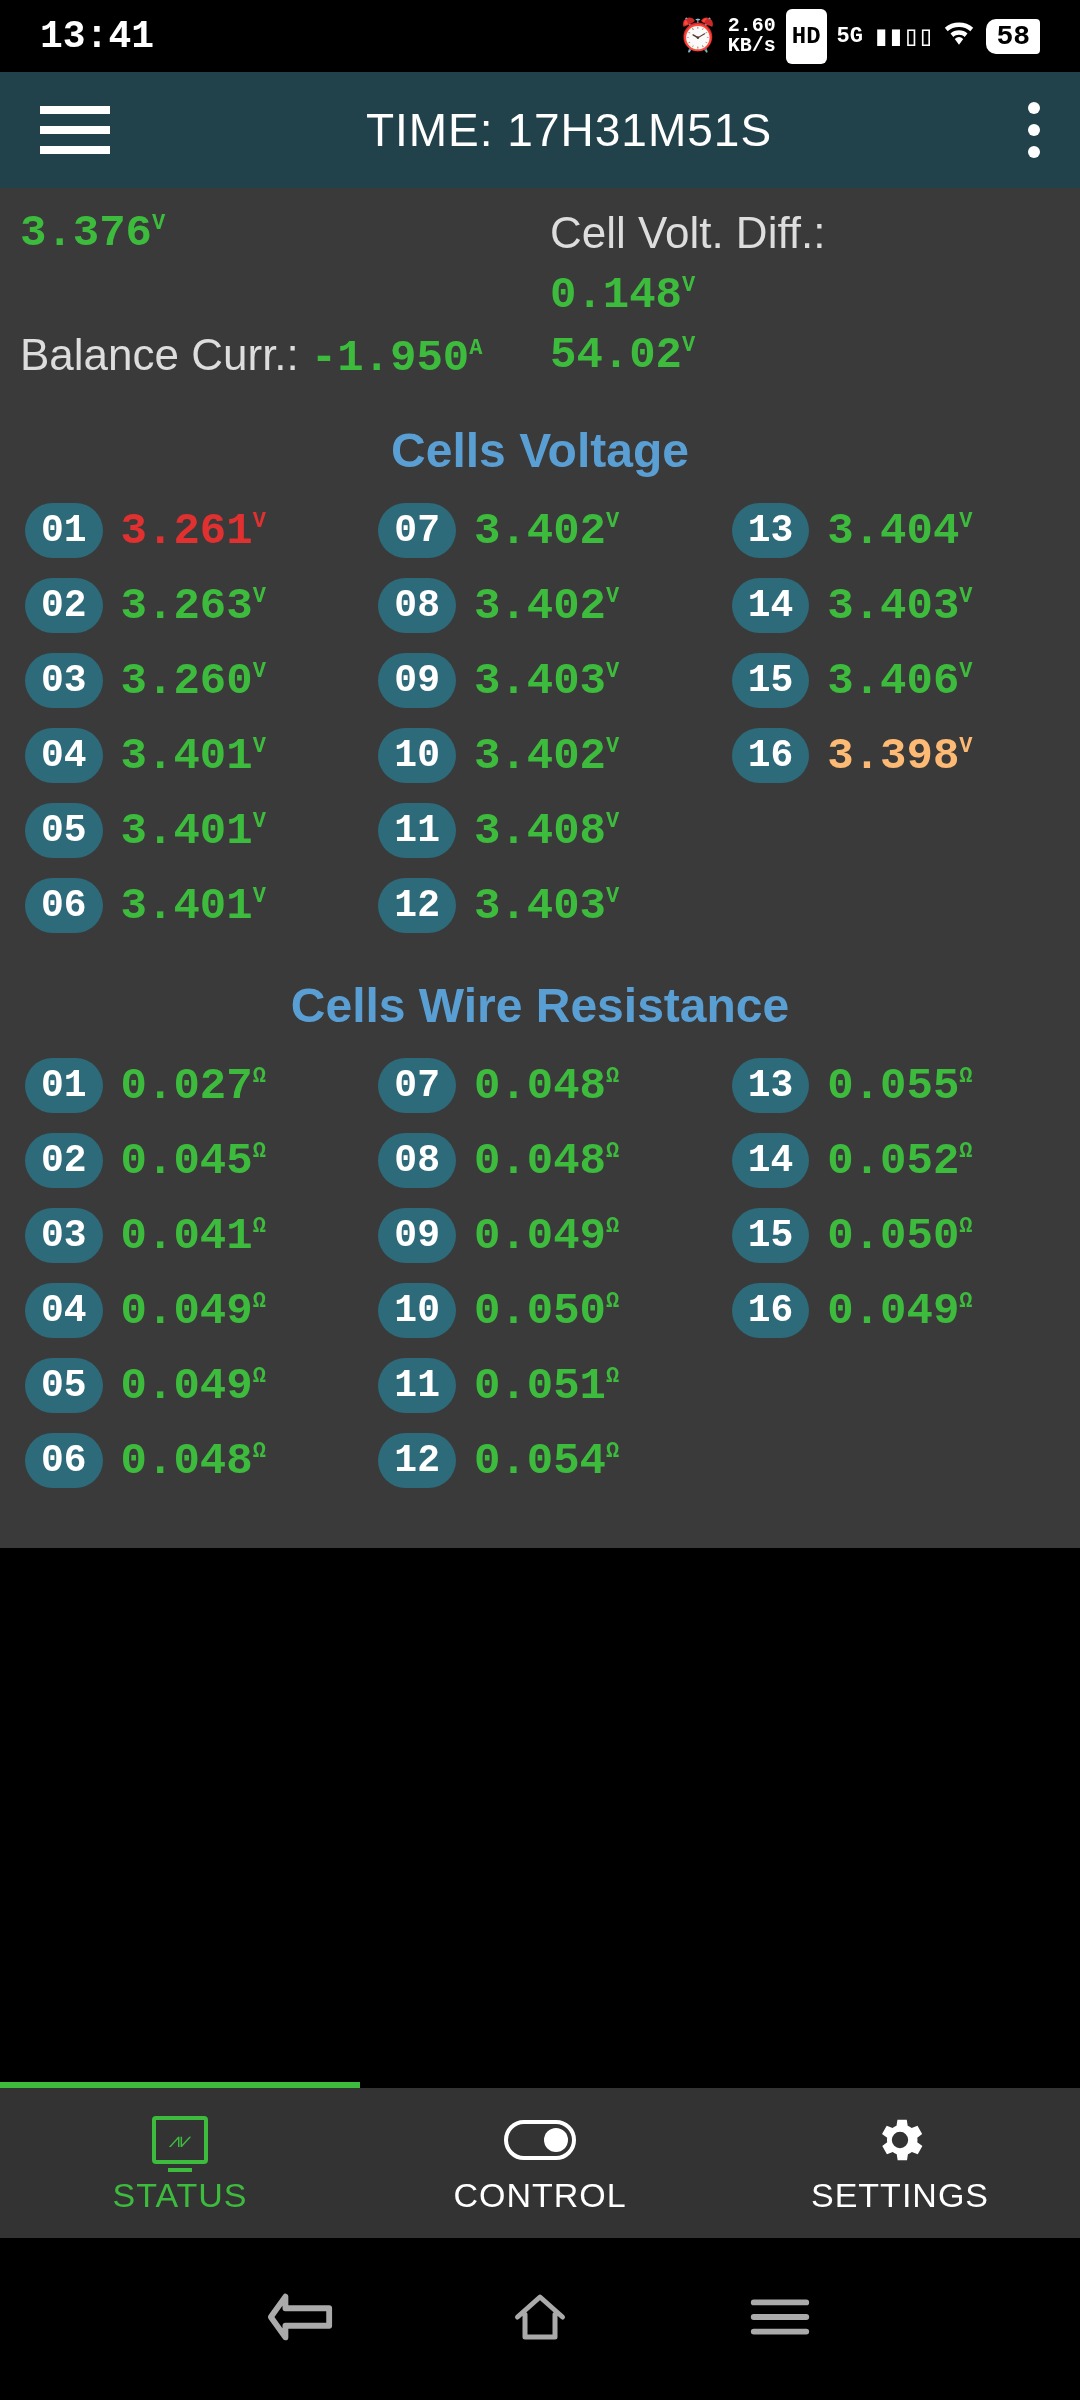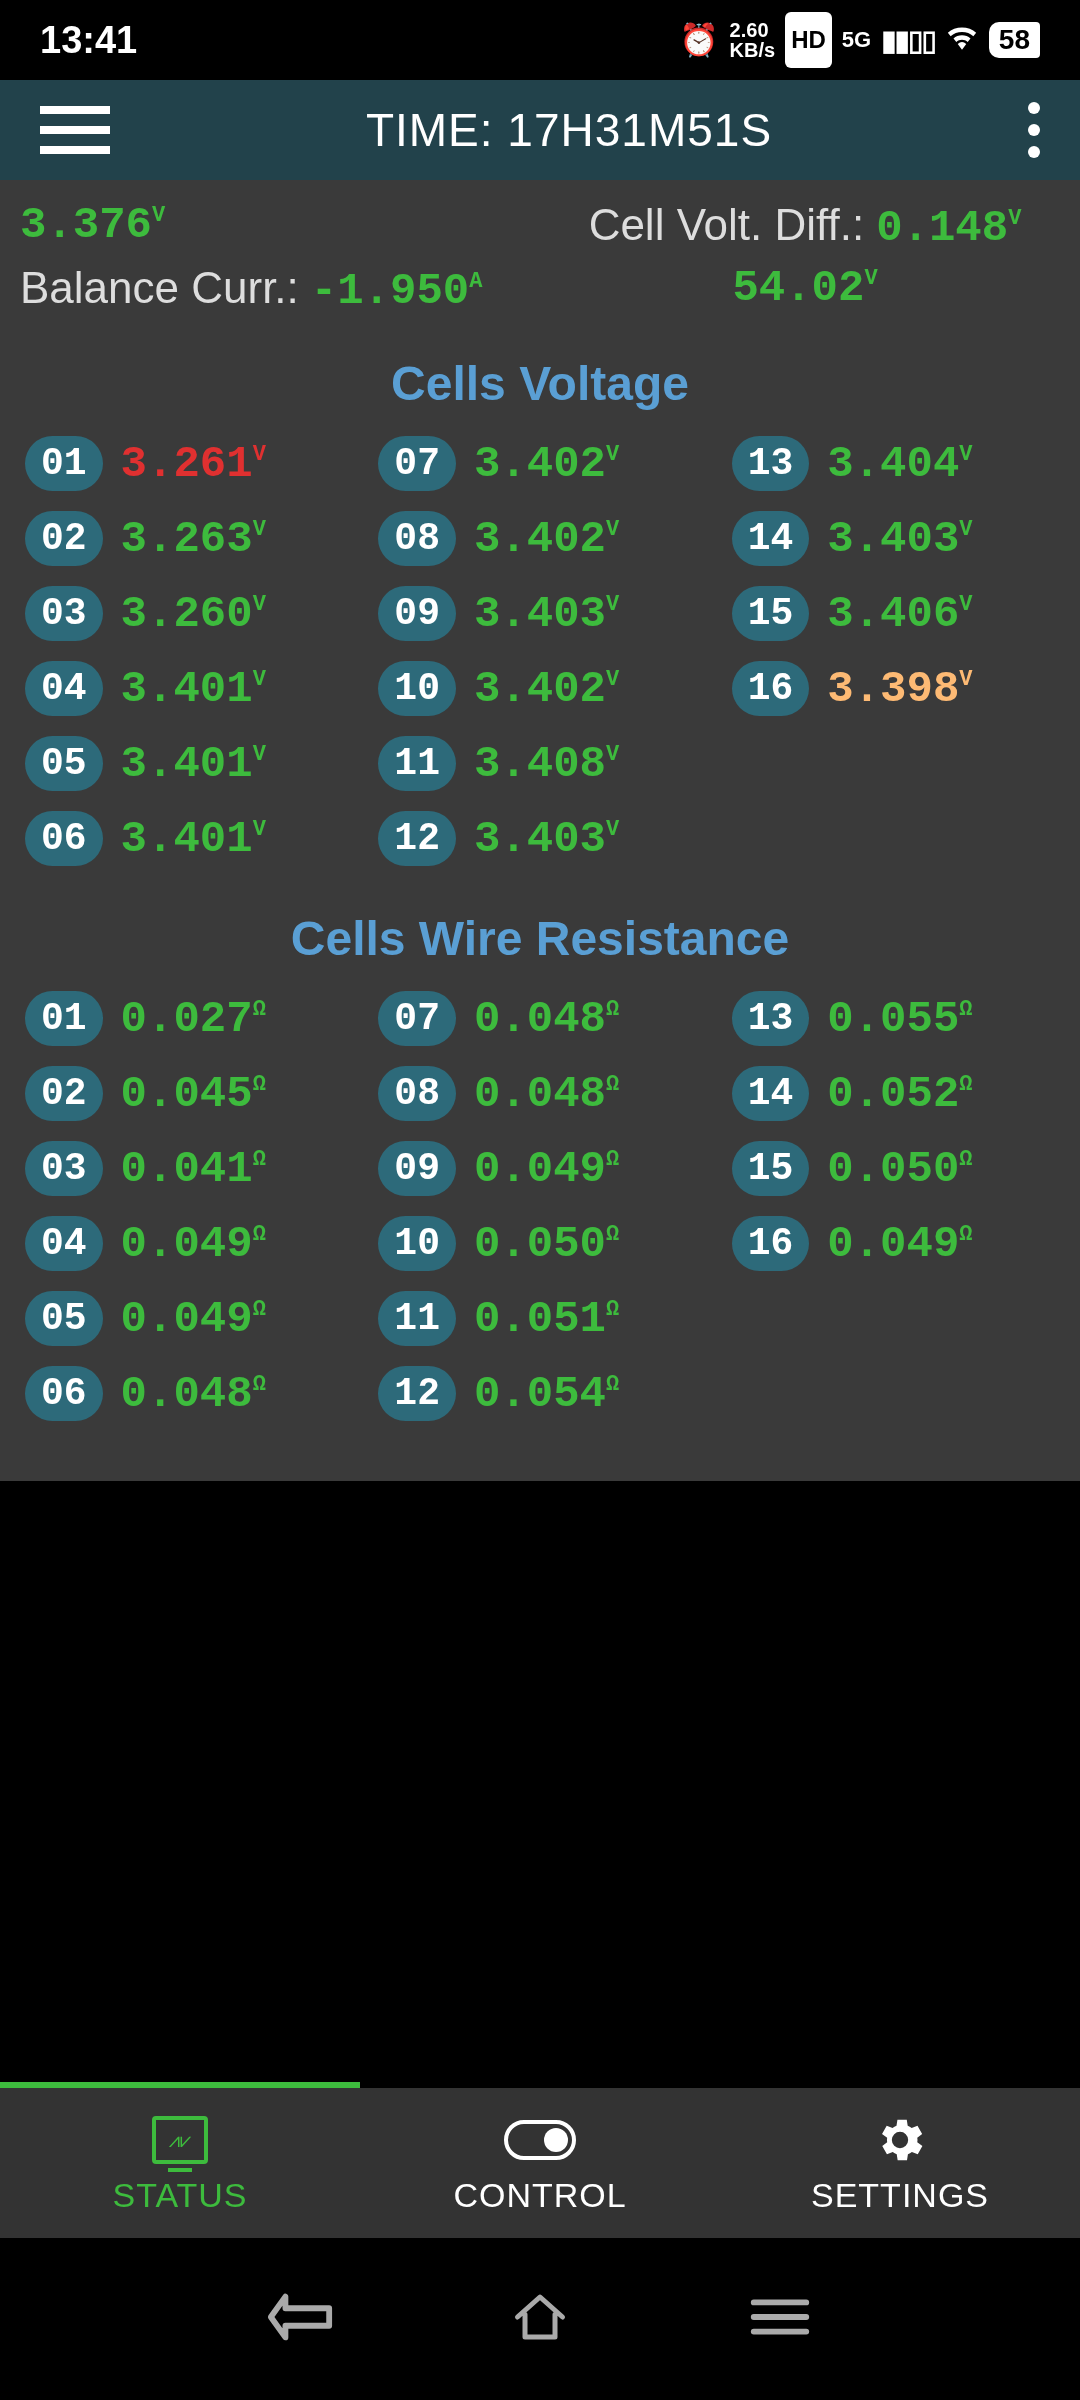--- a/index.html
+++ b/index.html
@@ -1,43 +1,43 @@
 <!DOCTYPE html>
 <html><head>
 <meta charset="utf-8">
 <style>
   * { box-sizing: border-box; margin: 0; padding: 0; }
   html, body { width: 1080px; height: 2400px; background: #000; font-family: Arial, sans-serif; color: #fff; overflow: hidden; }
   
-  .status-bar { height: 80px; background: #000; display: flex; align-items: center; justify-content: space-between; padding: 0 40px; font-size: 38px; font-weight: 600; }
+  .status-bar { height: 72px; background: #000; display: flex; align-items: center; justify-content: space-between; padding: 0 40px; font-size: 38px; font-weight: 600; font-family: Liberation Mono, monospace; }
   .status-left { }
   .status-right { display: flex; align-items: center; gap: 10px; font-size: 28px; }
   .status-right .alarm { font-size: 32px; }
   .status-right .speed { display: flex; flex-direction: column; align-items: flex-start; font-size: 20px; line-height: 1; }
   .status-right .hd { background: #fff; color: #000; border-radius: 6px; padding: 14px 6px; font-weight: 700; font-size: 24px; }
   .status-right .fiveg { font-size: 22px; font-weight: 600; }
   .status-right .bars { font-size: 28px; letter-spacing: -2px; }
   .status-right .wifi { font-size: 30px; }
   .status-right .batt { background: #fff; color: #000; border-radius: 10px 4px 4px 10px; padding: 2px 10px; font-weight: 700; font-size: 28px; position: relative; }
   
-  .app-header { height: 100px; background: #22424b; display: flex; align-items: center; justify-content: space-between; padding: 0 40px; }
+  .app-header { height: 116px; background: #22424b; display: flex; align-items: center; justify-content: space-between; padding: 0 40px; }
   .hamburger { display: flex; flex-direction: column; gap: 12px; }
   .hamburger span { display: block; width: 70px; height: 8px; background: #fff; }
   .app-header-title { font-size: 46px; letter-spacing: 1px; }
   .dots { display: flex; flex-direction: column; gap: 10px; }
   .dots span { width: 12px; height: 12px; background: #fff; border-radius: 50%; }
   
   .content { background: #3a3a3a; padding: 20px 10px 30px 10px; }
   .balance-row { text-align: center; font-size: 48px; margin: 15px 0 30px 0; }
   .balance-label { color: #ddd; }
   .balance-value { color: #3dbb3d; }
   
   .stats-grid { display: grid; grid-template-columns: 1fr 1fr; gap: 10px 20px; padding: 0 10px 25px 10px; font-size: 44px; }
   .stat { display: flex; justify-content: flex-start; align-items: baseline; gap: 12px; }
-  .stat.right { justify-content: center; }
+  .stat.right { justify-content: flex-start; flex-direction: column; }
   .stat-label { color: #ddd; white-space: nowrap; }
   .stat-value { color: #3dbb3d; font-family: 'Courier New', monospace; font-weight: 600; position: relative; }
   .stat-value .unit { font-size: 22px; vertical-align: super; }
   
   .section-title { text-align: center; color: #5a9fd4; font-size: 48px; font-weight: 700; margin: 15px 0 25px 0; }
   
   .cells-grid { display: grid; grid-template-columns: 1fr 1fr 1fr; gap: 0 30px; padding: 0 15px 30px 15px; }
   .cells-col { display: flex; flex-direction: column; gap: 20px; }
   .cell { display: flex; align-items: center; gap: 18px; }
   .cell-badge { background: #2d6a7a; color: #fff; font-family: 'Courier New', monospace; font-weight: 600; font-size: 38px; padding: 6px 16px; border-radius: 30px; min-width: 70px; text-align: center; }

